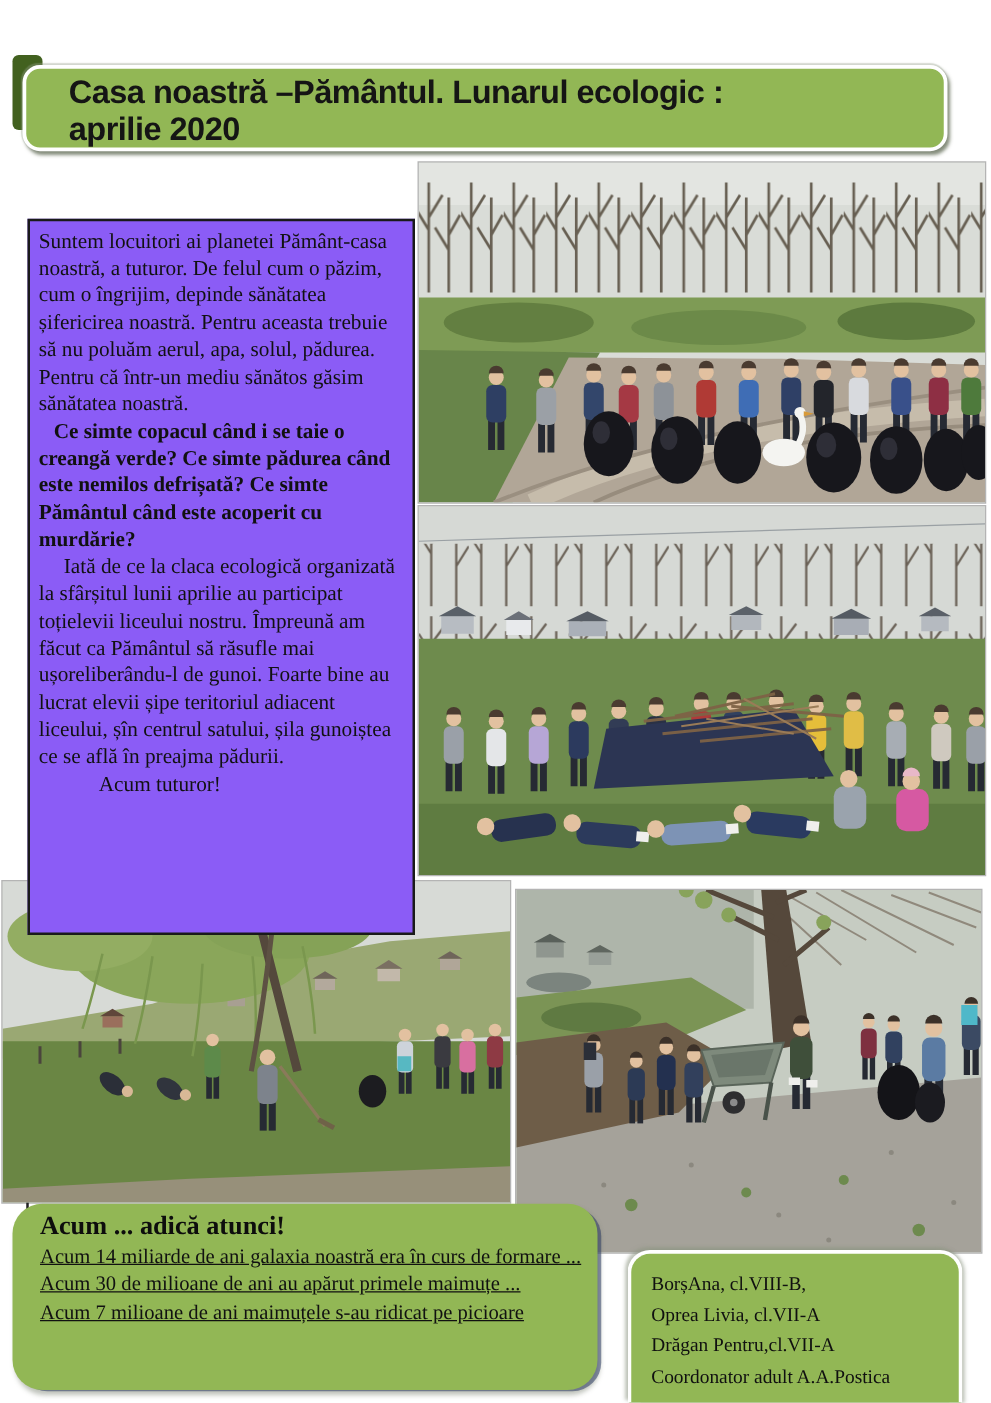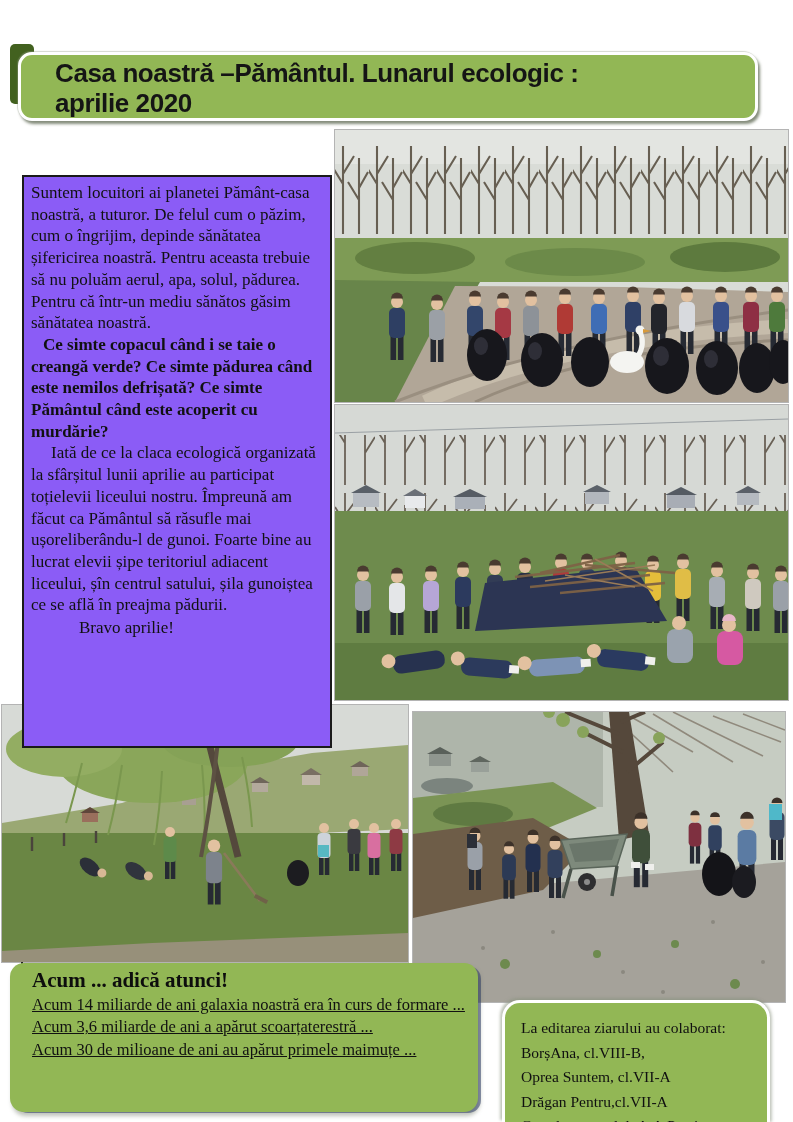--- a/index.html
+++ b/index.html
@@ -28,21 +28,21 @@
   .p5{margin-left:48px !important;margin-top:1px !important;}
   
   .photo{position:absolute;overflow:hidden;box-shadow:0 0 0 1px rgba(40,40,40,.35);background:#cfd2cd;z-index:1;}
   .photo svg{display:block;width:100%;height:100%;}
   #photo-road{left:335px;top:130px;width:453px;height:272px;}
   #photo-group{left:335px;top:405px;width:453px;height:295px;}
   #photo-field{left:2px;top:705px;width:406px;height:257px;}
   #photo-barrow{left:413px;top:712px;width:372px;height:290px;}
   
   .timeline{position:absolute;left:10px;top:963px;width:468px;height:149px;
-    background:#92b755;border-radius:14px;box-sizing:border-box;
+    background:#92b755;border-radius:24px;box-sizing:border-box;
     padding:5px 10px 0 22px;z-index:3;
     box-shadow:4px 2px 0 -1px rgba(45,60,100,.55), 2px 4px 4px rgba(90,100,80,.4);}
   .timeline h2{margin:0 0 2px 0;font-size:21px;line-height:24px;font-weight:700;color:#0d0d0d;}
   .tl-item{font-size:16.5px;line-height:22.4px;color:#111;white-space:nowrap;text-decoration:underline;}
   
   .credits{position:absolute;left:502px;top:1000px;width:268px;height:122px;
     background:#92b755;border:3px solid #fff;border-radius:18px 18px 0 0;
     border-bottom:none;box-sizing:border-box;padding:13px 8px 0 16px;z-index:3;
     box-shadow:-2px -2px 3px rgba(140,150,130,.55), 2px 0 3px rgba(140,150,130,.5);}
   .cr-line{font-size:15.5px;line-height:24.5px;color:#101010;}
@@ -55,21 +55,21 @@
   <div>Casa noastră –Pământul. Lunarul ecologic :</div>
   <div>aprilie 2020</div>
 </div>
 
 <div class="vline-seg"></div>
 
 <div class="article">
   <p>Suntem locuitori ai planetei Pământ-casa noastră, a tuturor. De felul cum o păzim, cum o îngrijim, depinde sănătatea șifericirea noastră. Pentru aceasta trebuie să nu poluăm aerul, apa, solul, pădurea. Pentru că într-un mediu sănătos găsim sănătatea noastră.</p>
   <p class="p2">Ce simte copacul când i se taie o creangă verde? Ce simte pădurea când este nemilos defrișată? Ce simte Pământul când este acoperit cu murdărie?</p>
   <p class="p4">Iată de ce la claca ecologică organizată la sfârșitul lunii aprilie au participat toțielevii liceului nostru. Împreună am făcut ca Pământul să răsufle mai ușoreliberându-l de gunoi. Foarte bine au lucrat elevii șipe teritoriul adiacent liceului, șîn centrul satului, șila gunoiștea ce se află în preajma pădurii.</p>
-  <p class="p5">Bravo aprilie!</p>
+  <p class="p5">Acum tuturor!</p>
 </div>
 
 <div class="photo" id="photo-road">
 <svg viewBox="0 0 453 272" preserveAspectRatio="none">
   <defs>
     <pattern id="p1t" width="34" height="104" patternUnits="userSpaceOnUse">
       <path d="M8 104 V16 M8 54 L-3 36 M8 44 L19 26 M24 104 V28 M24 58 L33 42 M24 70 L13 52" stroke="#675f52" stroke-width="2.1" fill="none"></path>
     </pattern>
     <g id="per">
       <rect x="-6.5" y="-6" width="5.5" height="24" fill="#262a33"></rect>
@@ -348,23 +348,22 @@
   <use href="#per4" transform="translate(364,132) scale(1.0)" color="#3b4a63"></use>
   <rect x="356" y="92" width="13" height="16" fill="#4fb8c9"></rect>
   <ellipse cx="306" cy="162" rx="17" ry="22" fill="#141418"></ellipse>
   <ellipse cx="331" cy="170" rx="12" ry="16" fill="#1b1b20"></ellipse>
 </svg>
 </div>
 
 <div class="timeline">
   <h2>Acum ... adică atunci!</h2>
   <div class="tl-item">Acum 14 miliarde  de ani galaxia  noastră era în curs de formare  ...</div>
-  <div class="tl-item">Acum 3,6 miliarde  de ani a apărut scoarțaterestră ...</div>
   <div class="tl-item">Acum 30 de milioane  de ani au apărut primele  maimuțe ...</div>
+  <div class="tl-item">Acum 7 milioane  de ani maimuțele  s-au ridicat  pe picioare</div>
 </div>
 
 <div class="credits">
-  <div class="cr-line">La editarea ziarului  au colaborat:</div>
   <div class="cr-line">BorșAna, cl.VIII-B,</div>
-  <div class="cr-line">Oprea Suntem,  cl.VII-A</div>
+  <div class="cr-line">Oprea Livia,  cl.VII-A</div>
   <div class="cr-line">Drăgan Pentru,cl.VII-A</div>
   <div class="cr-line">Coordonator adult A.A.Postica</div>
 </div>
 
 </body></html>

